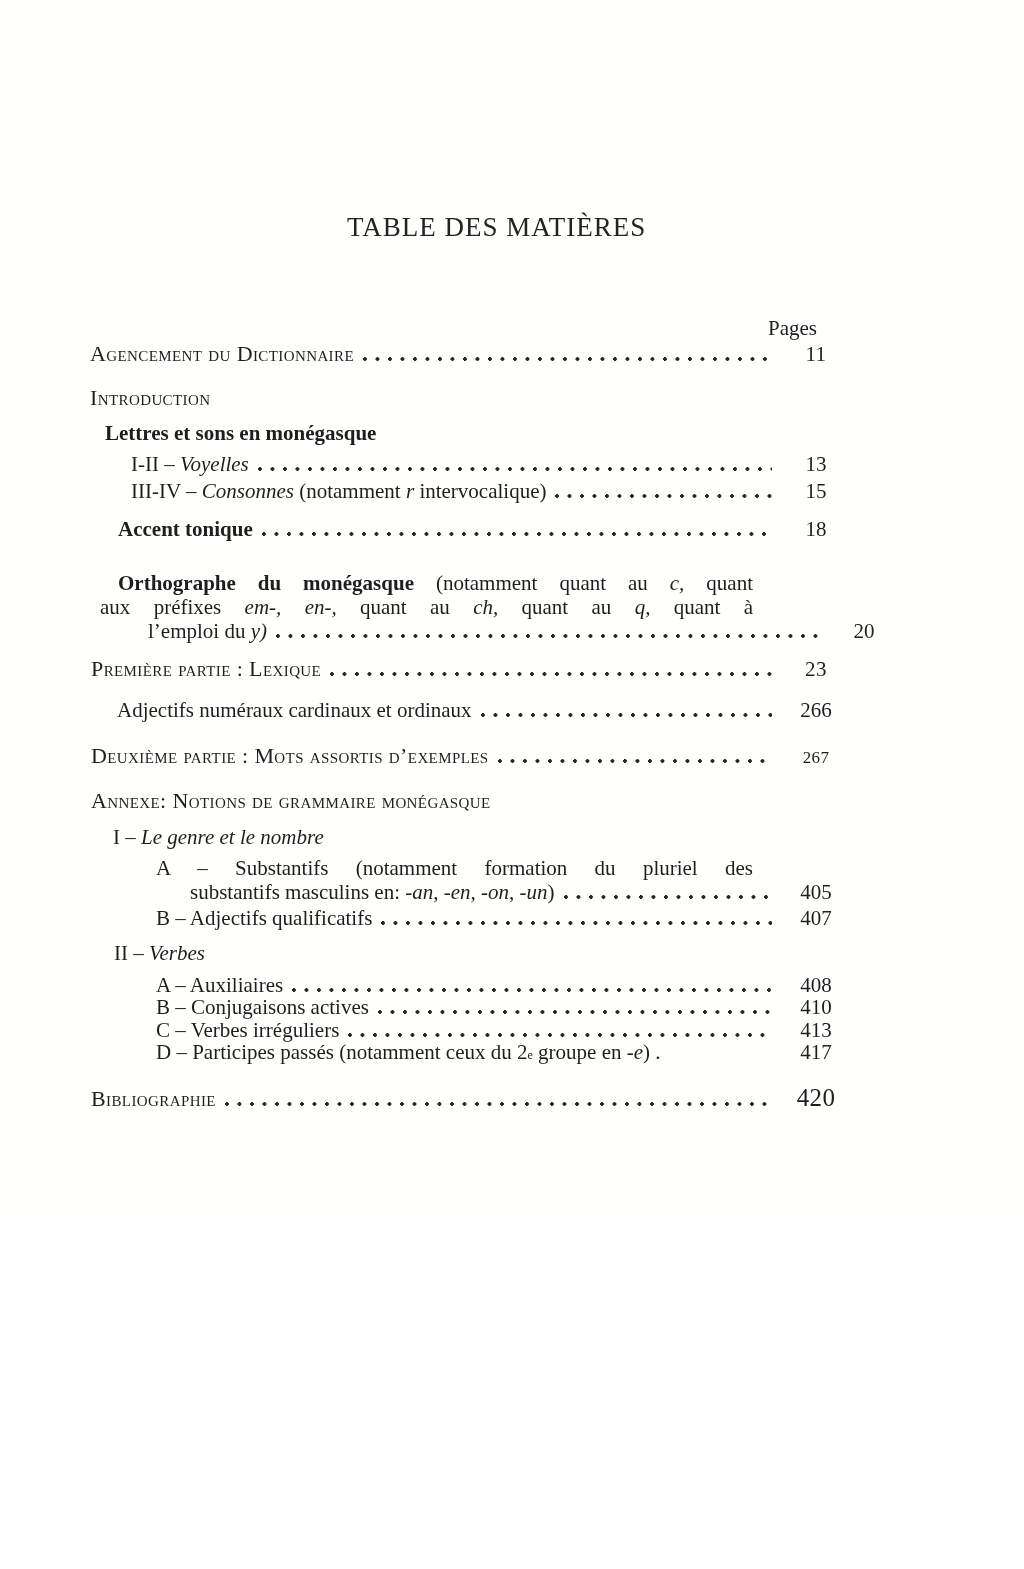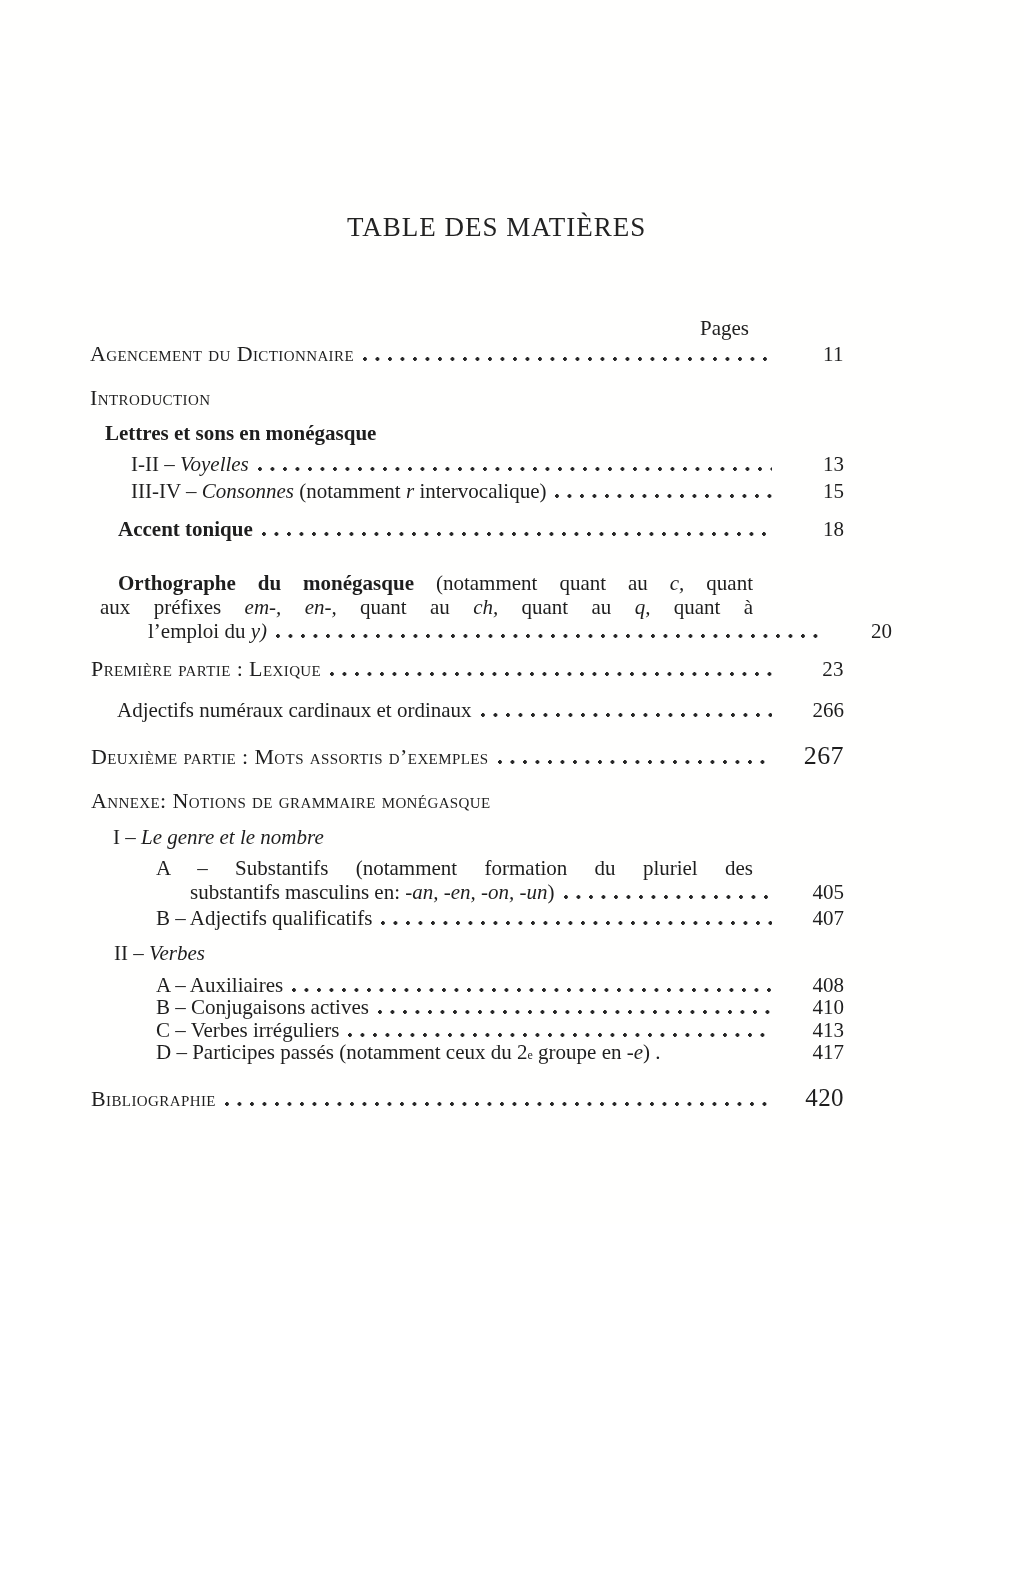--- a/index.html
+++ b/index.html
@@ -6,37 +6,37 @@
   body{
     width:1024px;height:1569px;background:#ffffff;position:relative;
     font-family:"Liberation Serif","DejaVu Serif",serif;color:#1e1e1e;
     -webkit-font-smoothing:antialiased;
   }
   .page{position:absolute;left:0;top:0;width:1024px;height:1224px;background:#fffffe;overflow:hidden;padding-left:7px;}
   .title{
     position:absolute;font-size:27px;letter-spacing:1px;font-weight:400;
     white-space:pre;color:#232323;
   }
-  .pages-header{position:absolute;font-size:21px;color:#222;}
+  .pages-header{position:absolute;font-size:21px;text-align:right;color:#222;}
   .row{
     position:absolute;display:flex;align-items:baseline;
     font-size:21px;line-height:25px;color:#1e1e1e;
   }
   .row span{white-space:pre;}
   .sc{font-variant:small-caps;font-size:22px;letter-spacing:0.4px;}
   .b{font-weight:bold;}
   .it{font-style:italic;}
   .dots{
     flex:1 1 auto;align-self:baseline;height:4px;
     margin:0 16px 0 9px;
     background-image:radial-gradient(circle at 2px 2px,#262626 1.6px,transparent 2.1px);
     background-size:12.5px 4px;background-repeat:repeat-x;background-position:left bottom;
   }
   .spacer{flex:1 1 auto;}
-  .pg{flex:0 0 56px;text-align:right;}
+  .pg{flex:0 0 56px;text-align:center;}
   .para{position:absolute;font-size:21px;line-height:24px;color:#1e1e1e;}
   .jline{text-align:justify;text-align-last:justify;}
   .lrow{display:flex;align-items:baseline;}
   .lrow span{white-space:pre;}
   .sup{vertical-align:super;font-size:12px;line-height:0;}
 </style>
 </head>
 <body>
 
 <div class="page">
@@ -105,21 +105,21 @@
 
   <div class="row" style="left:117px;top:698px;width:727px;">
     <span>Adjectifs numéraux cardinaux et ordinaux</span>
     <span class="dots"></span>
     <span class="pg">266</span>
   </div>
 
   <div class="row sc" style="left:91px;top:743px;width:753px;">
     <span>Deuxième partie : Mots assortis d’exemples</span>
     <span class="dots"></span>
-    <span class="pg" style="font-variant:normal;font-size:26px;">267</span>
+    <span class="pg" style="font-variant:normal;font-size:17px;">267</span>
   </div>
 
   <div class="row sc" style="left:91px;top:788px;">
     <span>Annexe: Notions de grammaire monégasque</span>
   </div>
 
   <div class="row" style="left:113px;top:825px;">
     <span>I – </span>
     <span class="it">Le genre et le nombre</span>
   </div>

